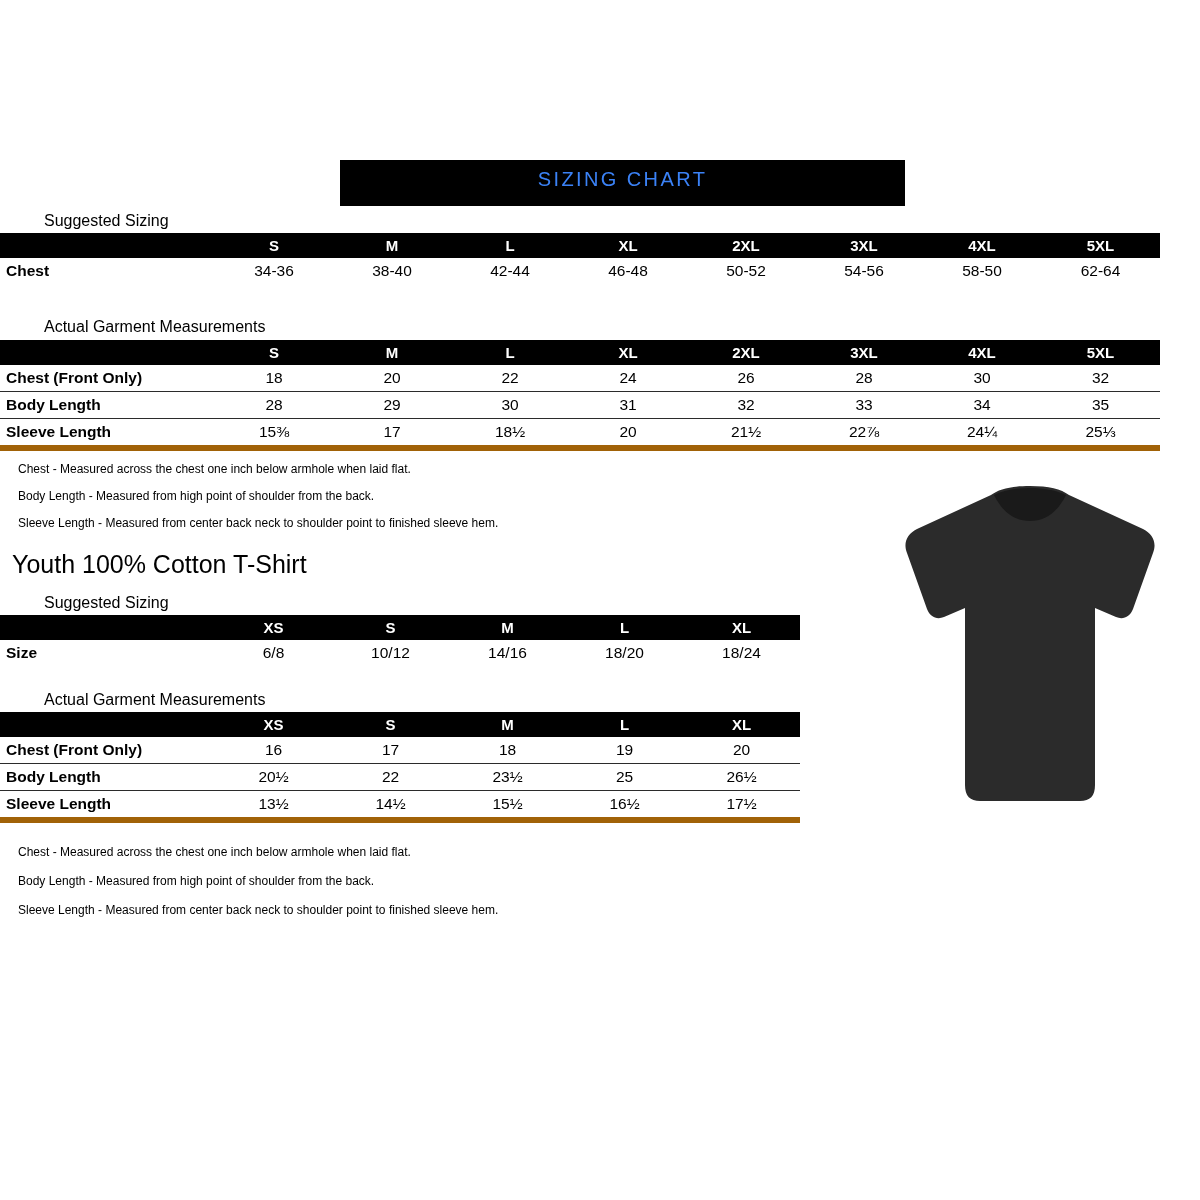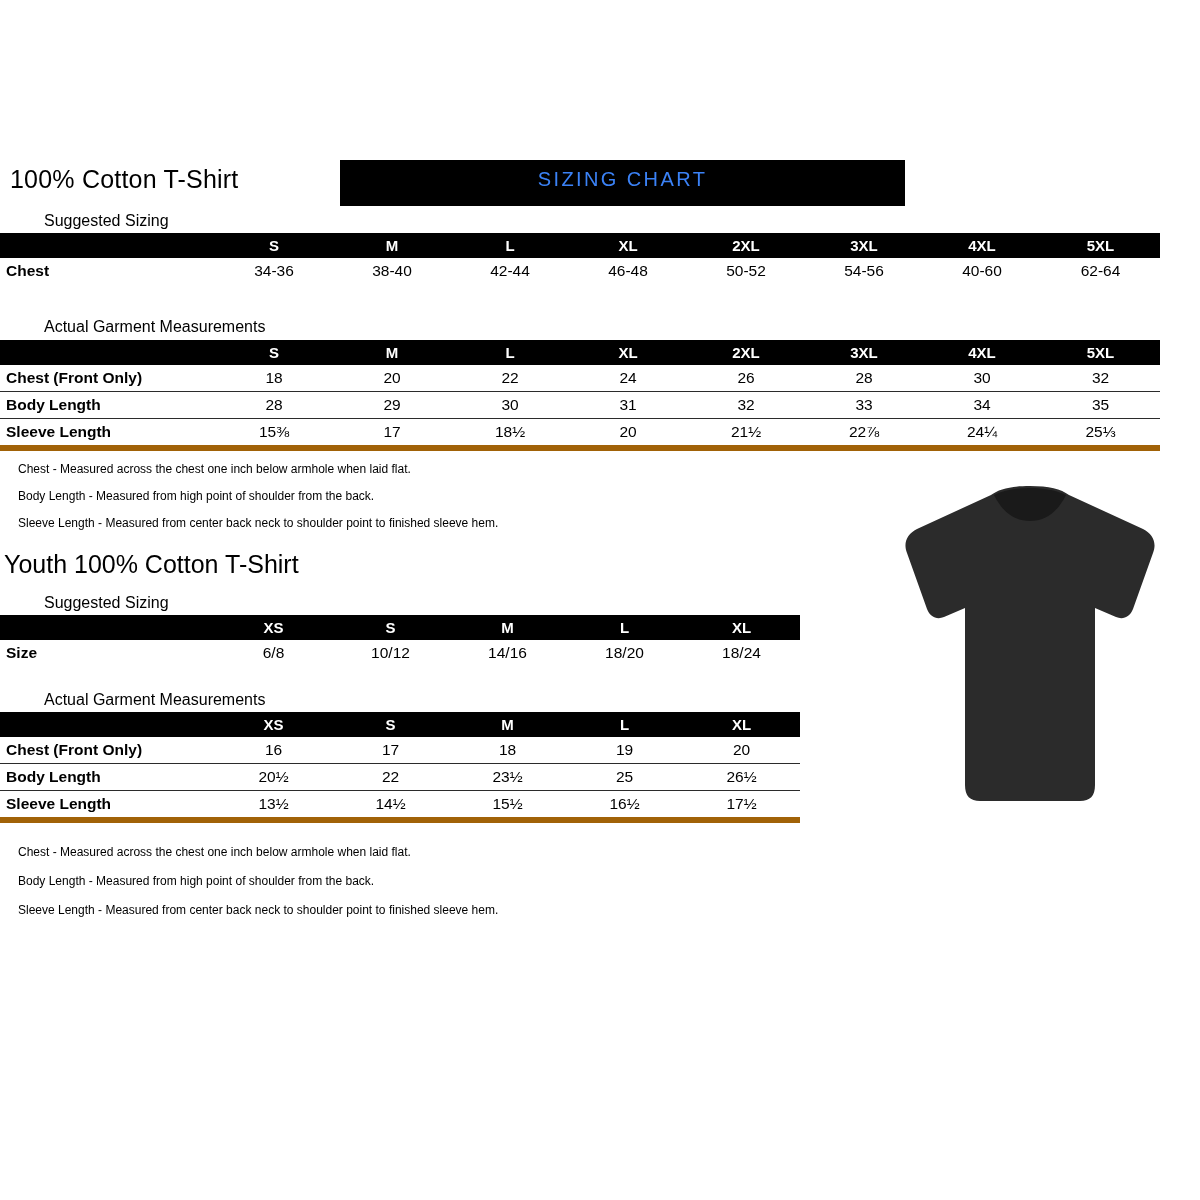--- a/index.html
+++ b/index.html
@@ -116,42 +116,41 @@
   
   .note {
     position: absolute;
     font-size: 12px;
     white-space: nowrap;
   }
 
   
   .youth-title {
     position: absolute;
-    left: 4px;
+    left: 12px;
     top: 550px;
     font-size: 25px;
     font-weight: 400;
     white-space: nowrap;
   }
 
   
   .shirt {
     position: absolute;
     left: 895px;
     top: 485px;
     width: 270px;
     height: 320px;
   }
 </style>
 </head>
 <body>
 
 <div class="page">
 
-  <div class="adult-title">100% Cotton T-Shirt</div>
 
   <div class="sizing-chart-banner">
     <div class="label">SIZING CHART</div>
   </div>
 
   <div class="sub-label" style="left:8px; top:212px;">Suggested Sizing</div>
 
   <table class="tbl plain" id="adult-suggested-table">
     <colgroup>
       <col class="c0" style="width:215px">
@@ -179,21 +178,21 @@
     </thead>
     <tbody>
       <tr>
         <td class="rowlabel">Chest</td>
         <td>34-36</td>
         <td>38-40</td>
         <td>42-44</td>
         <td>46-48</td>
         <td>50-52</td>
         <td>54-56</td>
-        <td>40-60</td>
+        <td>58-50</td>
         <td>62-64</td>
       </tr>
     </tbody>
   </table>
 
   <div class="sub-label" style="left:8px; top:318px;">Actual Garment Measurements</div>
 
   <table class="tbl bordered" id="adult-garment-table">
     <colgroup>
       <col style="width:215px">

